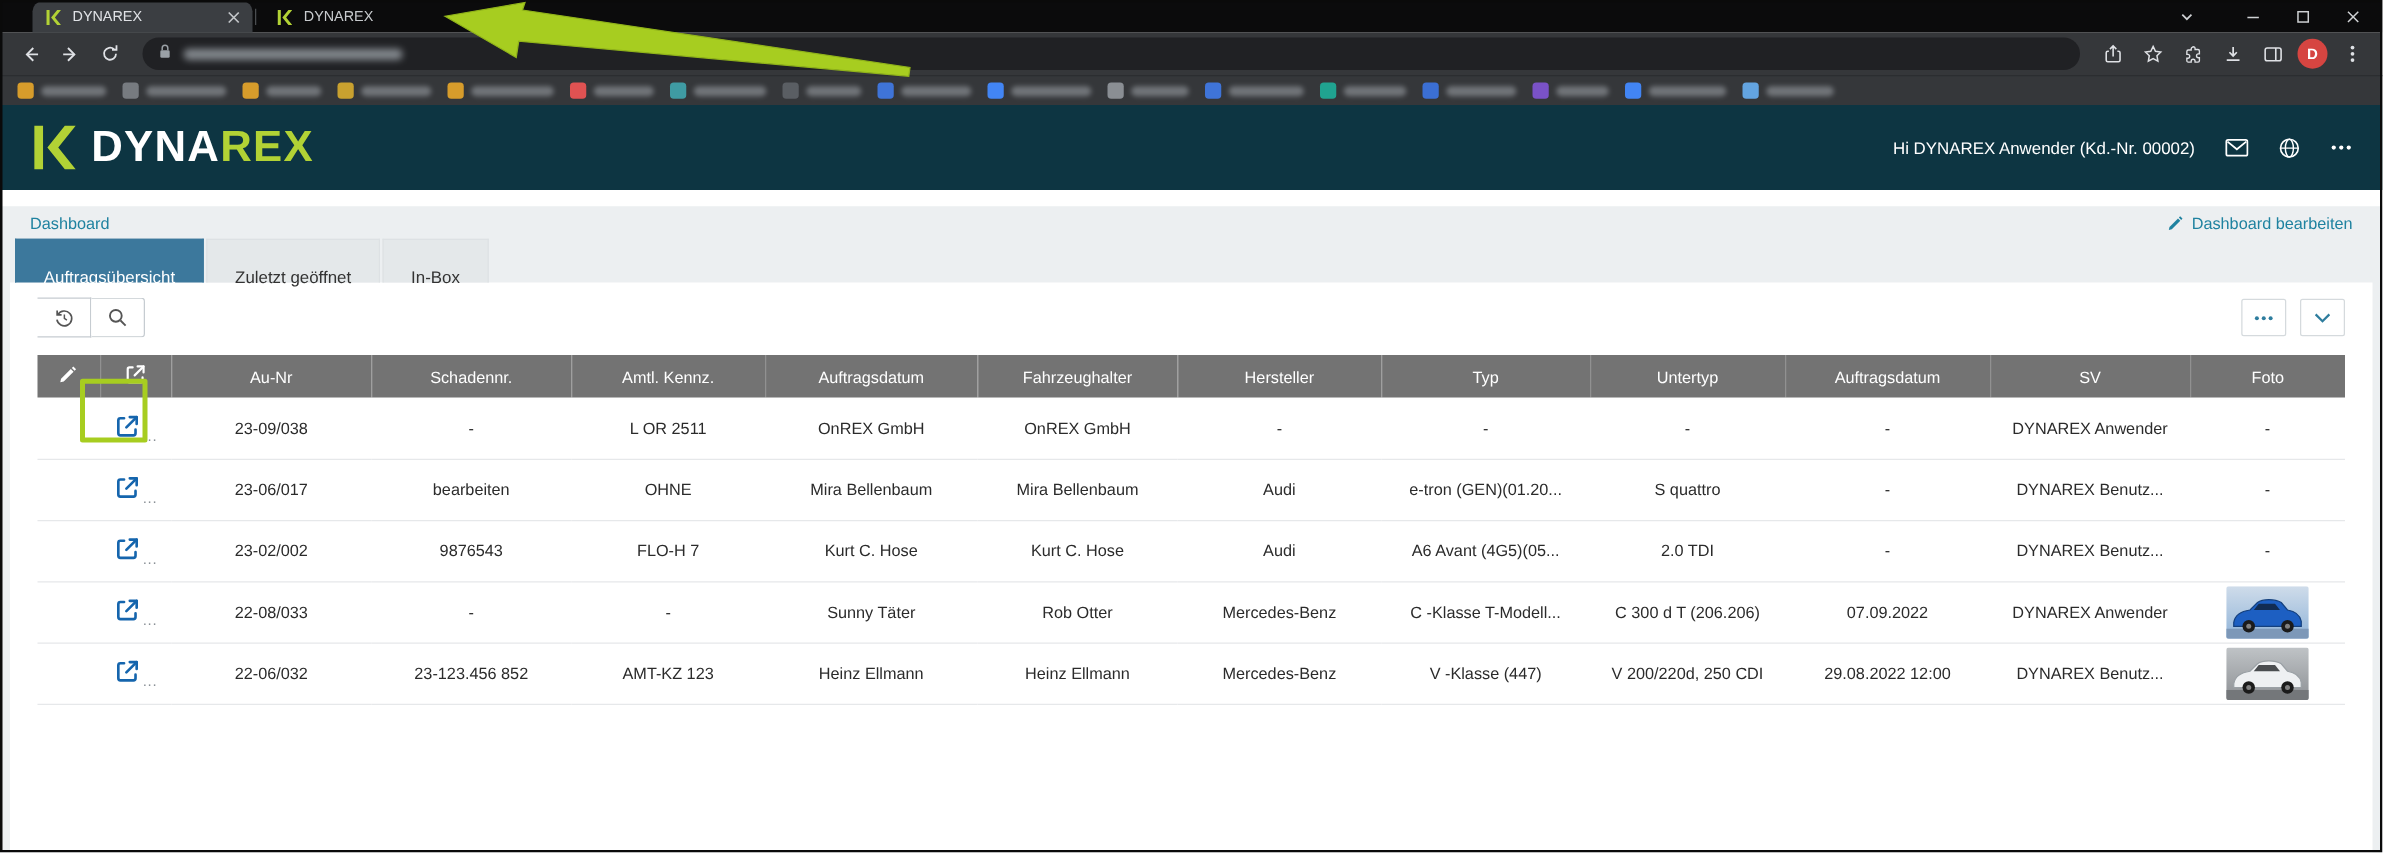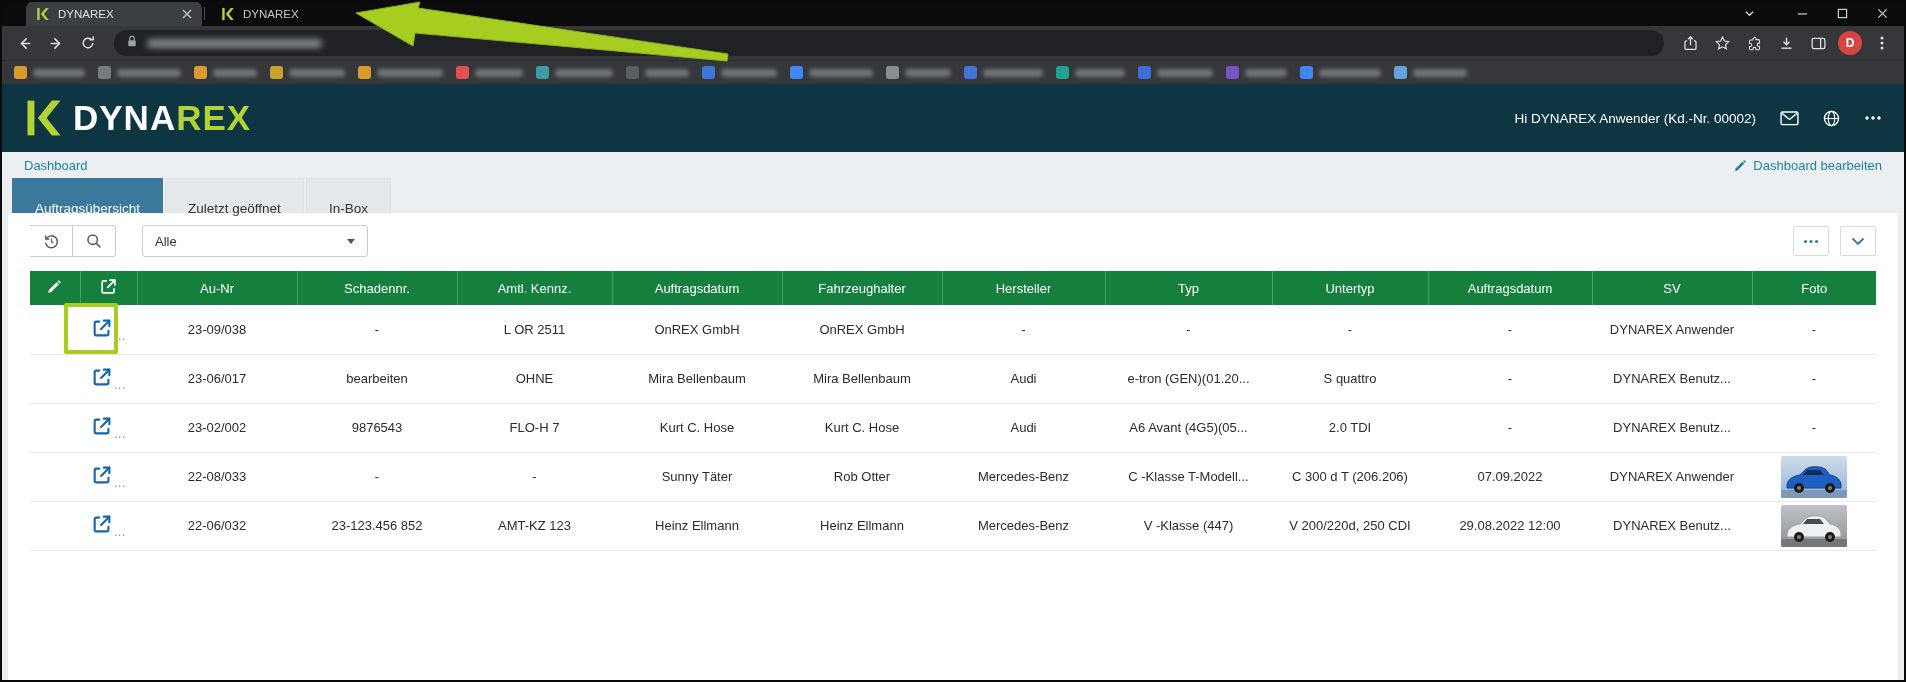--- a/index.html
+++ b/index.html
@@ -58,21 +58,21 @@
   .logo { display: flex; align-items: center; gap: 9px; }
   .logo svg { width: 40px; height: 40px; }
   .logo-text { font-size: 35px; font-weight: bold; letter-spacing: 1px; color: #ffffff; }
   .logo-text .rex { color: #b2d235; }
   .header-right { margin-left: auto; display: flex; align-items: center; gap: 24px; color: #fff; }
   .greeting { font-size: 13.5px; }
   .hdr-icon { display: inline-flex; }
 
   
   .app-body { background: #eceff1; height: 530px; }
-  .crumb-row { height: 26px; display: flex; align-items: center; padding: 0 24px; font-size: 13px; }
+  .crumb-row { height: 26px; display: flex; align-items: center; padding: 0 24px; font-size: 13px; margin-top: 13px; }
   .crumb-link { color: #1f82a0; }
   .edit-link { margin-left: auto; color: #1f82a0; display: flex; align-items: center; gap: 6px; }
 
   .dash-tabs { display: flex; gap: 2px; padding-left: 12px; height: 35px; align-items: flex-end; }
   .app-tab { height: 35px; line-height: 35px; padding: 12px 22px; font-size: 13.5px; background: #e4e8ea; color: #333; border: 1px solid #dde1e4; border-bottom: none; cursor: pointer; }
   .app-tab.active { background: #3c789c; color: #fff; border-color: #3c789c; }
 
   .panel { background: #fff; margin: 0 8px; padding: 12px 22px 0; height: 467px; }
 
   .toolbar { display: flex; align-items: center; }
@@ -92,21 +92,21 @@
   .create-btn {
     width: 352px; height: 30px; background: #b5cc34; border: none; border-radius: 2px;
     color: #15404d; font-weight: bold; font-size: 11.5px; letter-spacing: .6px;
     font-family: inherit; cursor: pointer;
   }
   .mini-btn { width: 36px; height: 30px; margin-left: 11px; background: #fff; border: 1px solid #d5dadd; border-radius: 2px; display: flex; align-items: center; justify-content: center; cursor: pointer; }
 
   
   table.orders { width: 100%; border-collapse: collapse; table-layout: fixed; margin-top: 14px; }
   table.orders thead th {
-    background: #15803d; height: 34px; color: #fff; font-weight: normal; font-size: 13px;
+    background: #737373; height: 34px; color: #fff; font-weight: normal; font-size: 13px;
     border-right: 1px solid rgba(255,255,255,.22); text-align: center; vertical-align: middle;
   }
   table.orders thead th:last-child { border-right: none; }
   table.orders tbody td {
     height: 49px; text-align: center; font-size: 13px; color: #2b2b2b;
     border-bottom: 1px solid #e6e8ea; vertical-align: middle; overflow: hidden; white-space: nowrap;
   }
   .open-wrap { display: inline-flex; align-items: flex-start; cursor: pointer; }
   .open-dots { align-self: flex-end; margin: 0 0 -4px 1px; color: #8a9096; font-size: 12px; letter-spacing: .5px; }
   .car-thumb { display: block; margin: 0 auto; border-radius: 2px; }
@@ -368,24 +368,20 @@
               <path d="M3.2 2.8 V7 h4.2" fill="none" stroke="#555" stroke-width="1.6"></path>
               <path d="M10 6.5 v3.8 l2.4 1.5" fill="none" stroke="#555" stroke-width="1.4"></path>
             </svg>
         </span>
         <span class="tb-btn last">
           <svg width="16" height="16" viewBox="0 0 18 18">
               <circle cx="7.5" cy="7.5" r="5.3" fill="none" stroke="#555" stroke-width="1.7"></circle>
               <line x1="11.7" y1="11.7" x2="16.3" y2="16.3" stroke="#555" stroke-width="1.7"></line>
             </svg>
         </span>
-        <div class="fake-select">
-          <span>Alle</span>
-          <span class="caret"></span>
-        </div>
         <div class="spacer"></div>
         <span class="mini-btn">
           <svg width="16" height="5" viewBox="0 0 16 5">
               <circle cx="2.5" cy="2.5" r="1.6" fill="#2e7d9e"></circle>
               <circle cx="8" cy="2.5" r="1.6" fill="#2e7d9e"></circle>
               <circle cx="13.5" cy="2.5" r="1.6" fill="#2e7d9e"></circle>
             </svg>
         </span>
         <span class="mini-btn">
           <svg width="14" height="9" viewBox="0 0 14 9">

